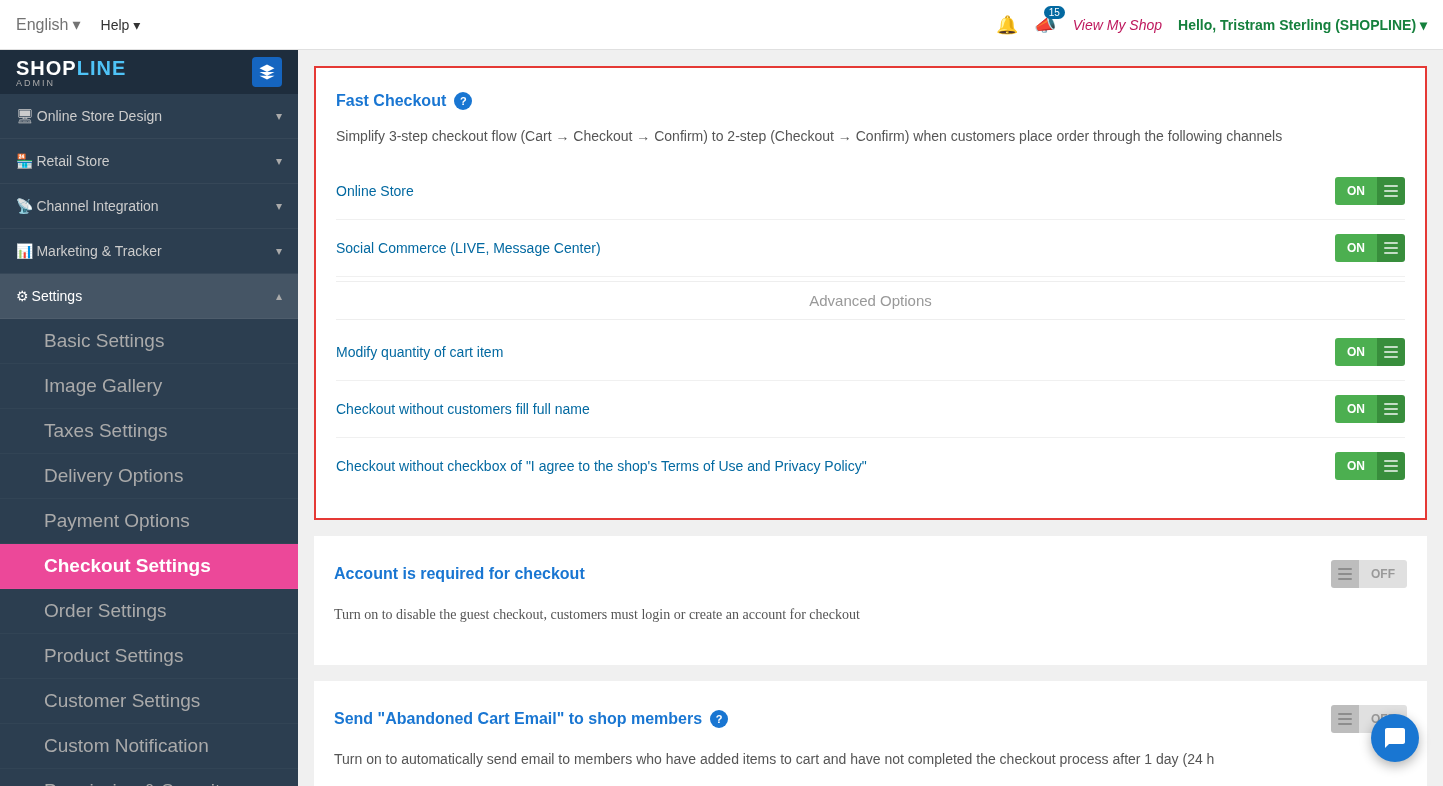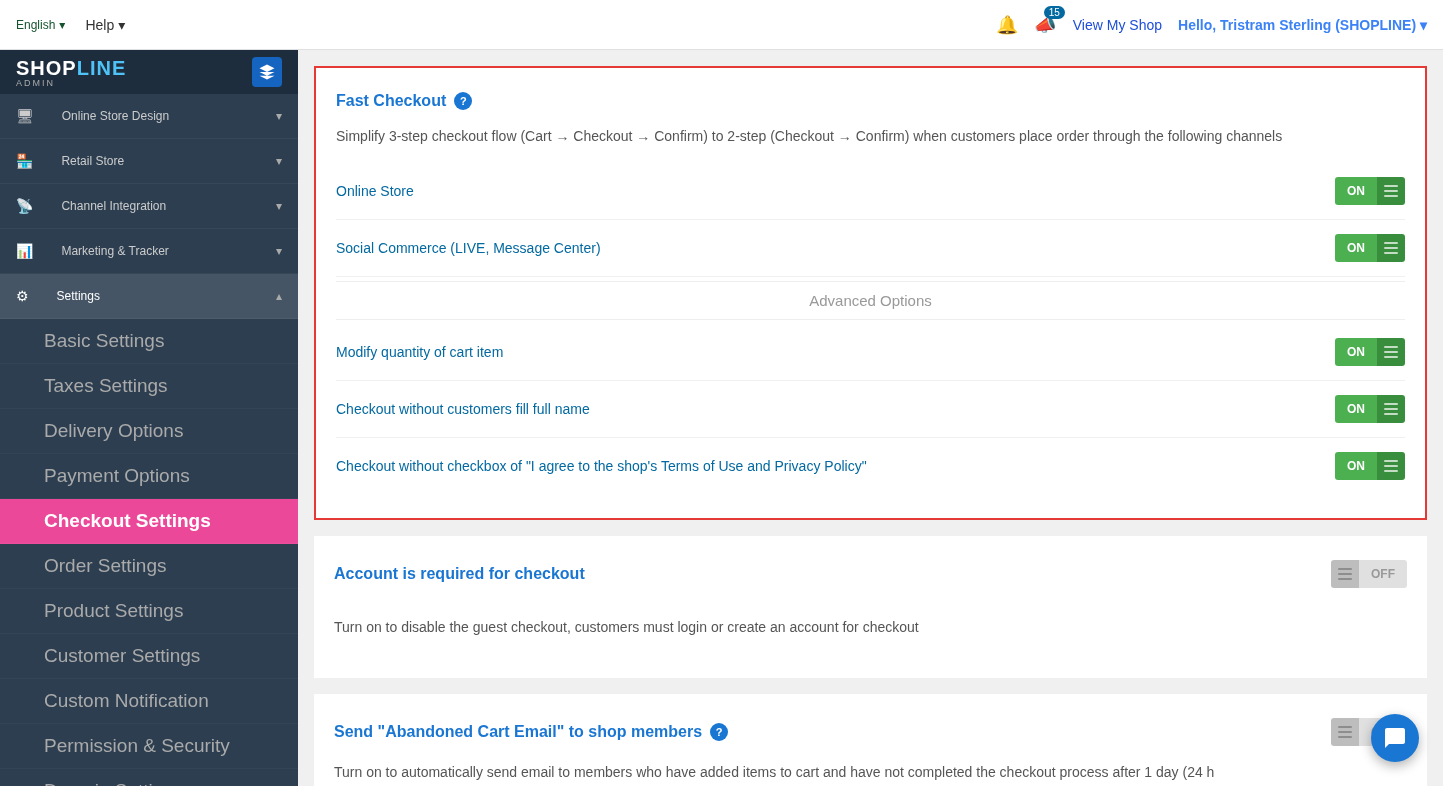--- a/index.html
+++ b/index.html
@@ -6,42 +6,42 @@
     body { font-family: -apple-system, BlinkMacSystemFont, 'Segoe UI', sans-serif; font-size: 14px; background: #f5f5f5; display: flex; flex-direction: column; height: 786px; overflow: hidden; }
 
     
     .topbar {
       display: flex; align-items: center; background: #fff; border-bottom: 1px solid #e0e0e0;
       height: 50px; padding: 0 16px; flex-shrink: 0; z-index: 10;
     }
     .topbar-left { display: flex; align-items: center; gap: 20px; }
     .topbar-right { margin-left: auto; display: flex; align-items: center; gap: 16px; }
 
-    .lang-btn { display: flex; align-items: center; gap: 4px; cursor: pointer; font-size: 12px; color: #14532d; }
+    .lang-btn { display: flex; align-items: center; gap: 4px; cursor: pointer; font-size: 16px; color: #737373; }
     .help-btn { display: flex; align-items: center; gap: 4px; cursor: pointer; font-size: 14px; color: #333; }
     .bell-icon { font-size: 18px; color: #666; cursor: pointer; position: relative; }
     .notif-badge-wrap { position: relative; cursor: pointer; }
     .notif-badge { background: #0369a1; color: #fff; font-size: 10px; border-radius: 9px; padding: 1px 5px; position: absolute; top: -8px; right: -8px; }
-    .view-shop-btn { font-size: 14px; color: #1d4ed8; cursor: pointer; }
-    .user-greeting { font-size: 14px; color: #3b82f6; cursor: pointer; }
+    .view-shop-btn { font-size: 14px; color: #be185d; cursor: pointer; font-style: italic; }
+    .user-greeting { font-size: 14px; color: #15803d; cursor: pointer; }
     .user-greeting span { font-weight: 700; }
 
     
     .layout { display: flex; flex: 1; overflow: hidden; }
 
     
     .sidebar { width: 298px; background: #2c3e50; color: #fff; flex-shrink: 0; overflow-y: auto; }
     .sidebar-logo { display: flex; align-items: center; height: 44px; padding: 0 16px; background: #1e2d3d; }
 
     .sidebar-menu-item {
       display: flex; align-items: center; padding: 14px 16px; cursor: pointer; color: #ccc;
       border-bottom: 1px solid rgba(255,255,255,0.05); position: relative;
     }
     .sidebar-menu-item.active { background: rgba(255,255,255,0.12); color: #fff; }
-    .sidebar-menu-item .menu-label { flex: 1; font-size: 12px; margin-left: 28px; }
+    .sidebar-menu-item .menu-label { flex: 1; font-size: 14px; margin-left: 3px; }
     .sidebar-menu-item .chevron { font-size: 12px; color: #aaa; }
 
     .sidebar-sub-item {
       display: flex; align-items: center; padding: 11px 16px 11px 44px; cursor: pointer;
       color: #aaa; font-size: 19px; border-bottom: 1px solid rgba(255,255,255,0.03);
     }
     .sidebar-sub-item.selected { background: #ec4899; color: #fff; font-weight: 600; }
 
     
     .main { flex: 1; overflow-y: auto; background: #f0f0f0; padding: 16px; }
@@ -169,20 +169,23 @@
     <div class="sidebar-menu-item active">
       <span>⚙</span>
       <span class="menu-label">Settings</span>
       <span class="chevron">▴</span>
     </div>
 
     <div class="sidebar-sub-item">
       <span>Basic Settings</span>
     </div>
     <div class="sidebar-sub-item">
+      <span>Image Gallery</span>
+    </div>
+    <div class="sidebar-sub-item">
       <span>Taxes Settings</span>
     </div>
     <div class="sidebar-sub-item">
       <span>Delivery Options</span>
     </div>
     <div class="sidebar-sub-item">
       <span>Payment Options</span>
     </div>
     <div class="sidebar-sub-item selected">
       <span>Checkout Settings</span>
@@ -300,21 +303,21 @@
           <div class="toggle-btn">
             <div class="toggle-handle-off">
               <div class="h-line-dark"></div>
               <div class="h-line-dark"></div>
               <div class="h-line-dark"></div>
             </div>
             <div class="toggle-off">OFF</div>
           </div>
         </div>
       </div>
-      <p class="section-desc" style="margin-top:29px;">Turn on to disable the guest checkout, customers must login or create an account for checkout</p>
+      <p class="section-desc" style="margin-top:16px;font-family:Liberation Serif, serif;">Turn on to disable the guest checkout, customers must login or create an account for checkout</p>
     </div>
 
     <div class="section-card">
       <div style="display:flex;align-items:center;justify-content:space-between;">
         <div class="section-title" style="margin-bottom:0;">
           <span>Send "Abandoned Cart Email" to shop members</span>
           <span class="help-circle">?</span>
         </div>
         <div class="toggle-wrap">
           <div class="toggle-btn">

